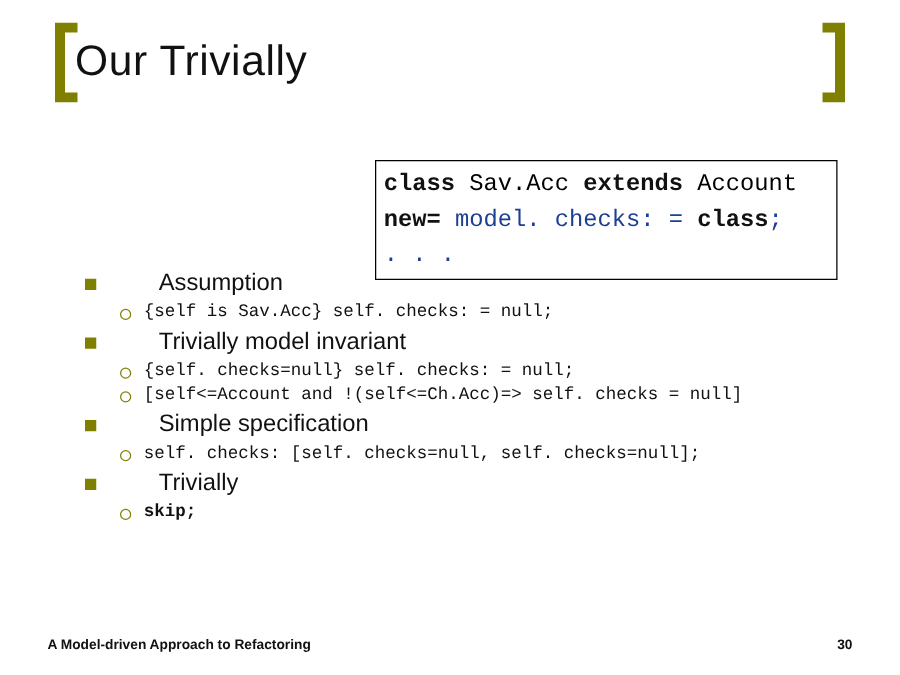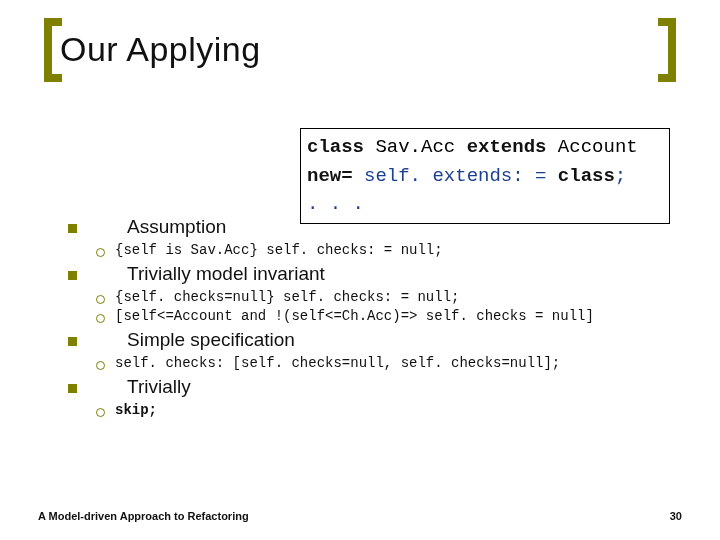--- a/index.html
+++ b/index.html
@@ -81,21 +81,21 @@
     margin-top: 6px;
     flex-shrink: 0;
   }
   .heading { font-size: 19px; margin-left: 40px; }
   .code {
     font-family: "Courier New", Courier, monospace;
     font-size: 14px;
     position: relative;
     top: 1px;
   }
-  .sub { display: flex; align-items: center; margin: 3px 0; }
+  .sub { display: flex; align-items: flex-start; margin: 3px 0; }
   .footer {
     position: absolute;
     bottom: 18px;
     left: 38px;
     right: 38px;
     display: flex;
     justify-content: space-between;
     font-size: 11px;
     font-weight: bold;
     color: #111;
@@ -107,28 +107,28 @@
 
 <div class="slide">
 
   <div class="brackets">
     <svg width="632" height="64" viewBox="0 0 632 64">
       <path d="M 0 0 L 18 0 L 18 8 L 8 8 L 8 56 L 18 56 L 18 64 L 0 64 Z" fill="#808000"></path>
       <path d="M 632 0 L 614 0 L 614 8 L 624 8 L 624 56 L 614 56 L 614 64 L 632 64 Z" fill="#808000"></path>
     </svg>
   </div>
 
-  <h1 class="title">Our Applying</h1>
+  <h1 class="title">Our Trivially</h1>
 
   <div class="codebox">
     <div>
       <span class="kw">class</span><span> Sav.Acc </span><span class="kw">extends</span><span> Account</span>
     </div>
     <div class="blue">
-      <span class="kw">new=</span><span> self. extends: = </span><span class="kw">class</span><span>;</span>
+      <span class="kw">new=</span><span> model. checks: = </span><span class="kw">class</span><span>;</span>
     </div>
     <div class="blue">. . .</div>
   </div>
 
   <div class="content">
 
     <div class="item">
       <span class="sq"></span>
       <span class="heading">Assumption</span>
     </div>

